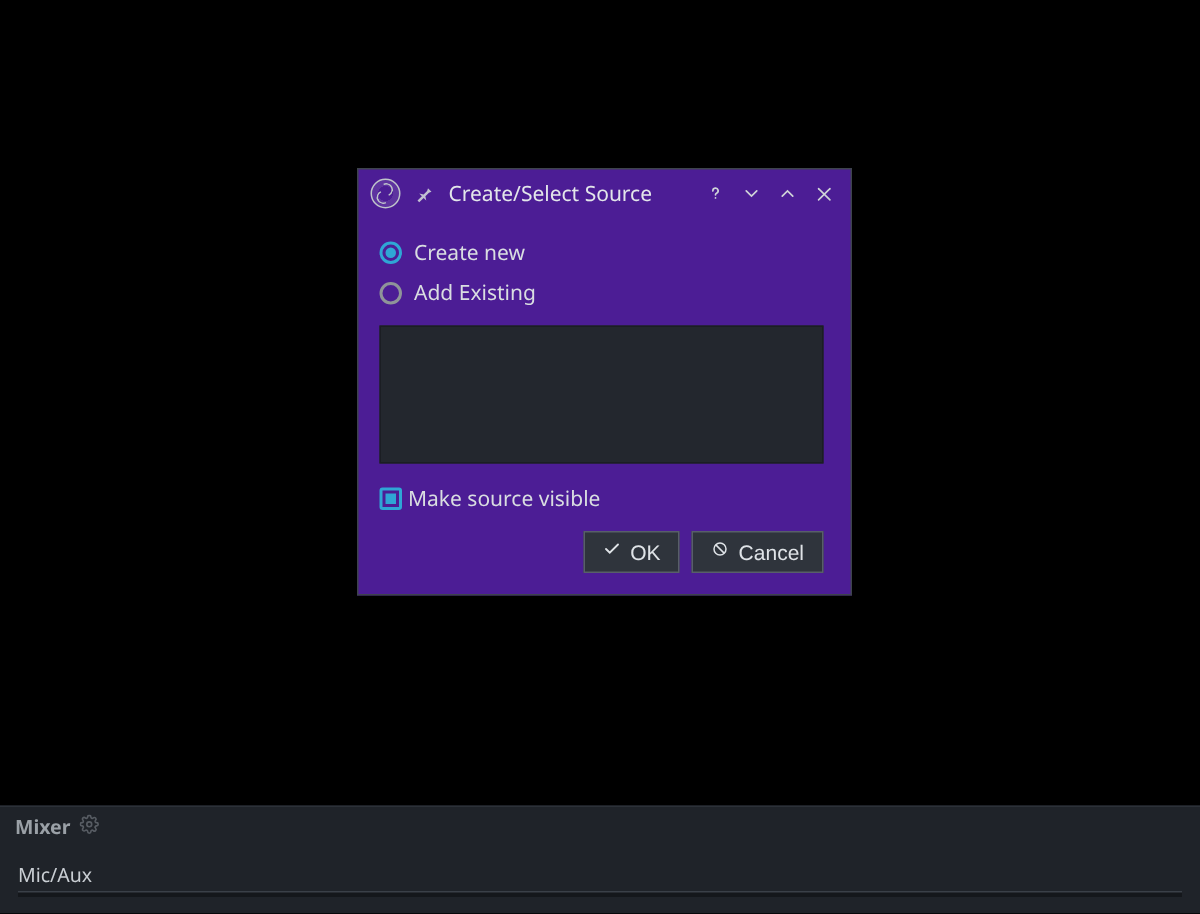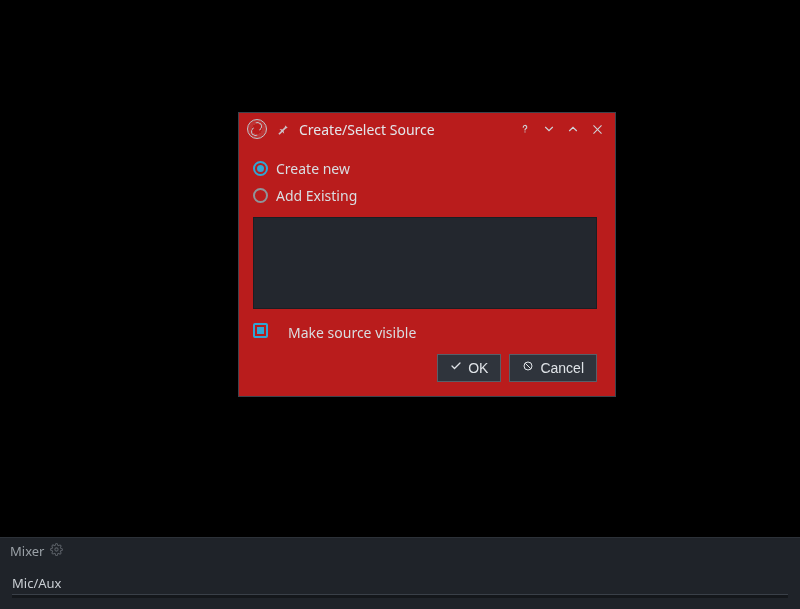--- a/index.html
+++ b/index.html
@@ -20,20 +20,21 @@
     background: #1f2329;
     border-top: 1px solid #2c3138;
   }
   .mixer-header {
     display: flex;
     align-items: center;
     gap: 6px;
     padding: 4px 10px 2px 10px;
     color: #9aa0a6;
     font-size: 13px;
+    font-weight: bold;
   }
   .gear-icon { opacity: 0.6; }
   .mixer-body {
     margin: 4px 12px 0 12px;
   }
   .mixer-channel-label {
     font-size: 13px;
     color: #c9ced3;
     padding-bottom: 2px;
     margin-top: 12px;
@@ -42,22 +43,22 @@
     height: 4px;
     background: #14171b;
     border-top: 1px solid #3a4048;
   }
 
   
   .dialog {
     position: absolute;
     left: 238px;
     top: 112px;
-    width: 378px;
-    background: #b91c1c;
+    width: 330px;
+    background: #4c1d95;
     border: 1px solid #3d434c;
     box-shadow: 0 6px 24px rgba(0,0,0,0.6);
   }
   .titlebar {
     display: flex;
     align-items: center;
     gap: 8px;
     padding: 6px 10px 6px 8px;
     color: #e3e6ea;
     font-size: 14px;
@@ -133,21 +134,22 @@
   .existing-list {
     width: 100%;
     height: 92px;
     margin: 8px 0 12px 0;
     background: #23272e;
     border: 1px solid #1b1e23;
   }
 
   .checkbox-row {
     display: flex;
-    gap: 20px;
+    align-items: center;
+    gap: 4px;
     padding: 2px 0 12px 0;
     cursor: pointer;
   }
   .checkbox {
     width: 15px; height: 15px;
     border: 2px solid #2fa6d5;
     border-radius: 2px;
     display: inline-flex;
     align-items: center;
     justify-content: center;

